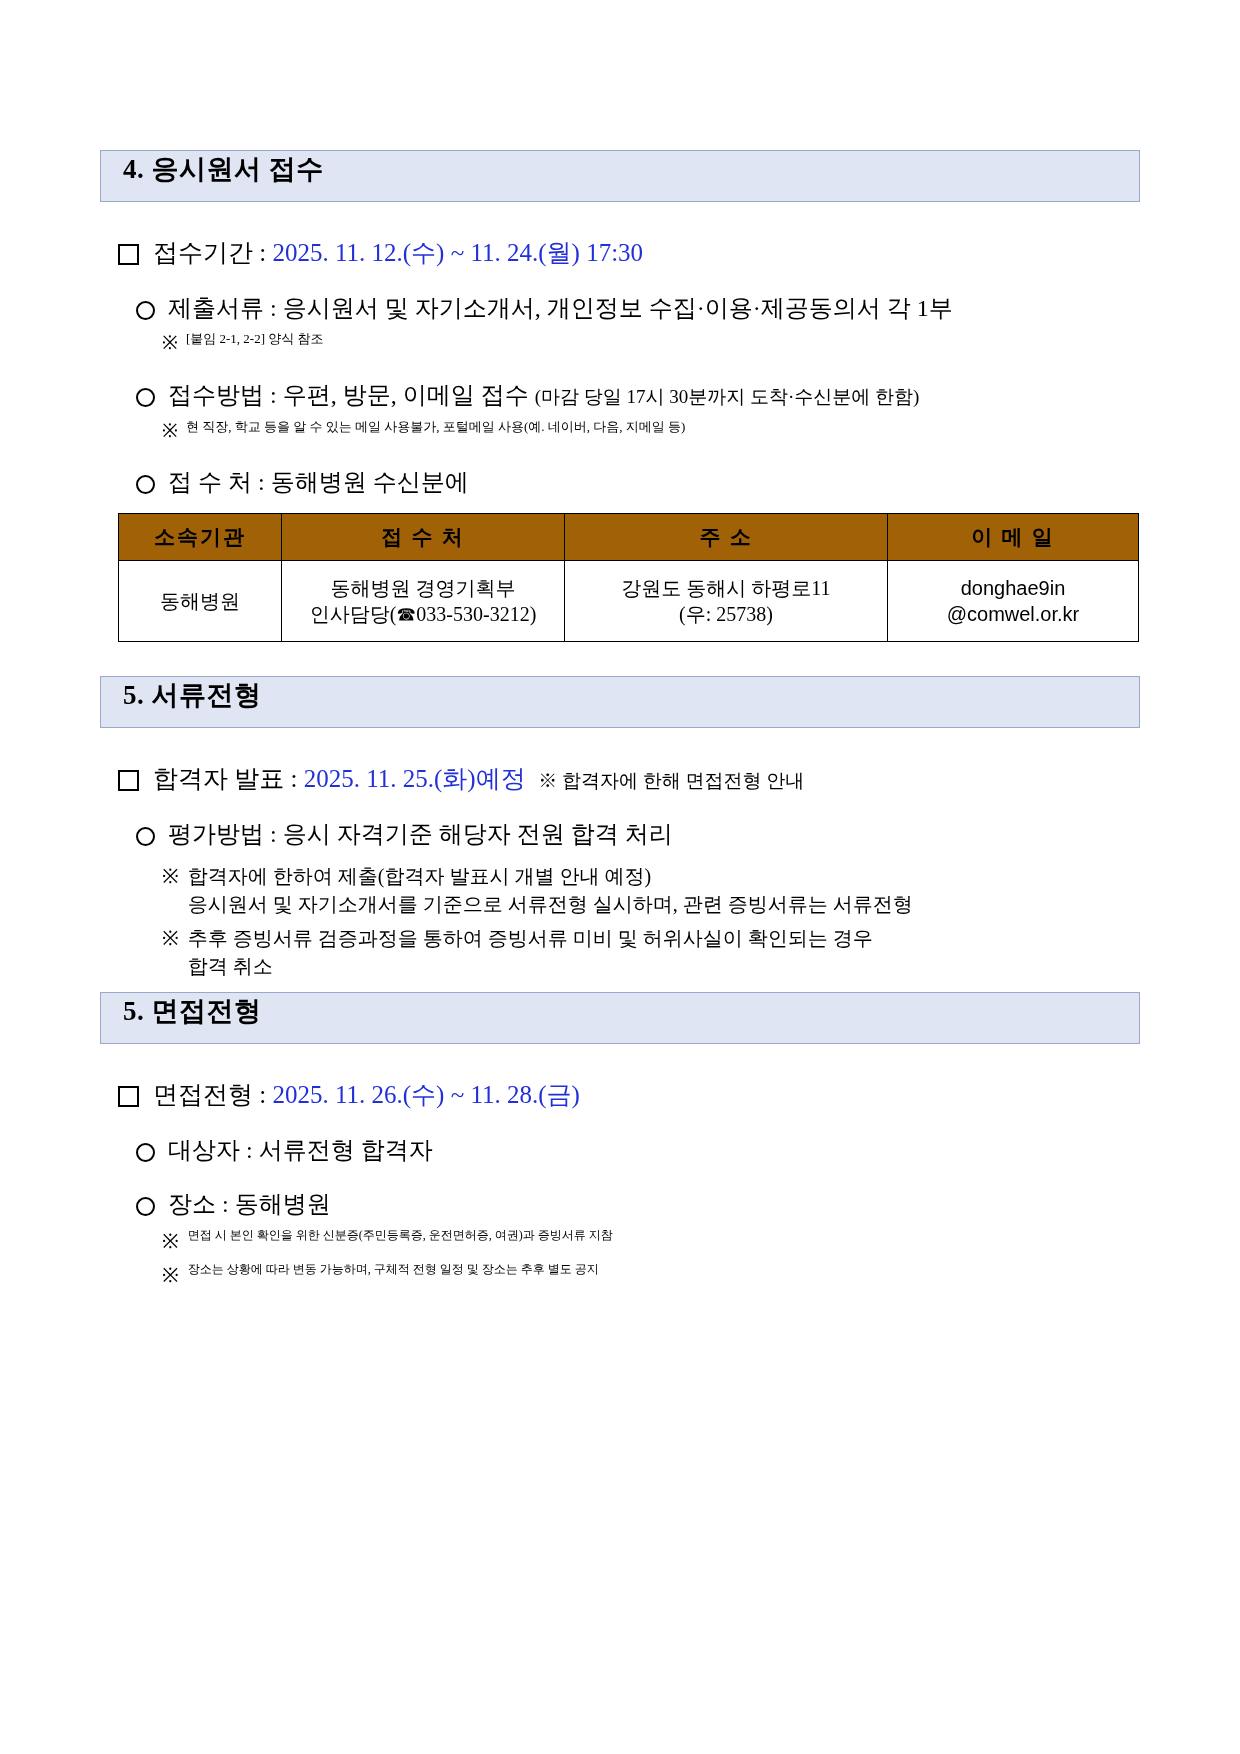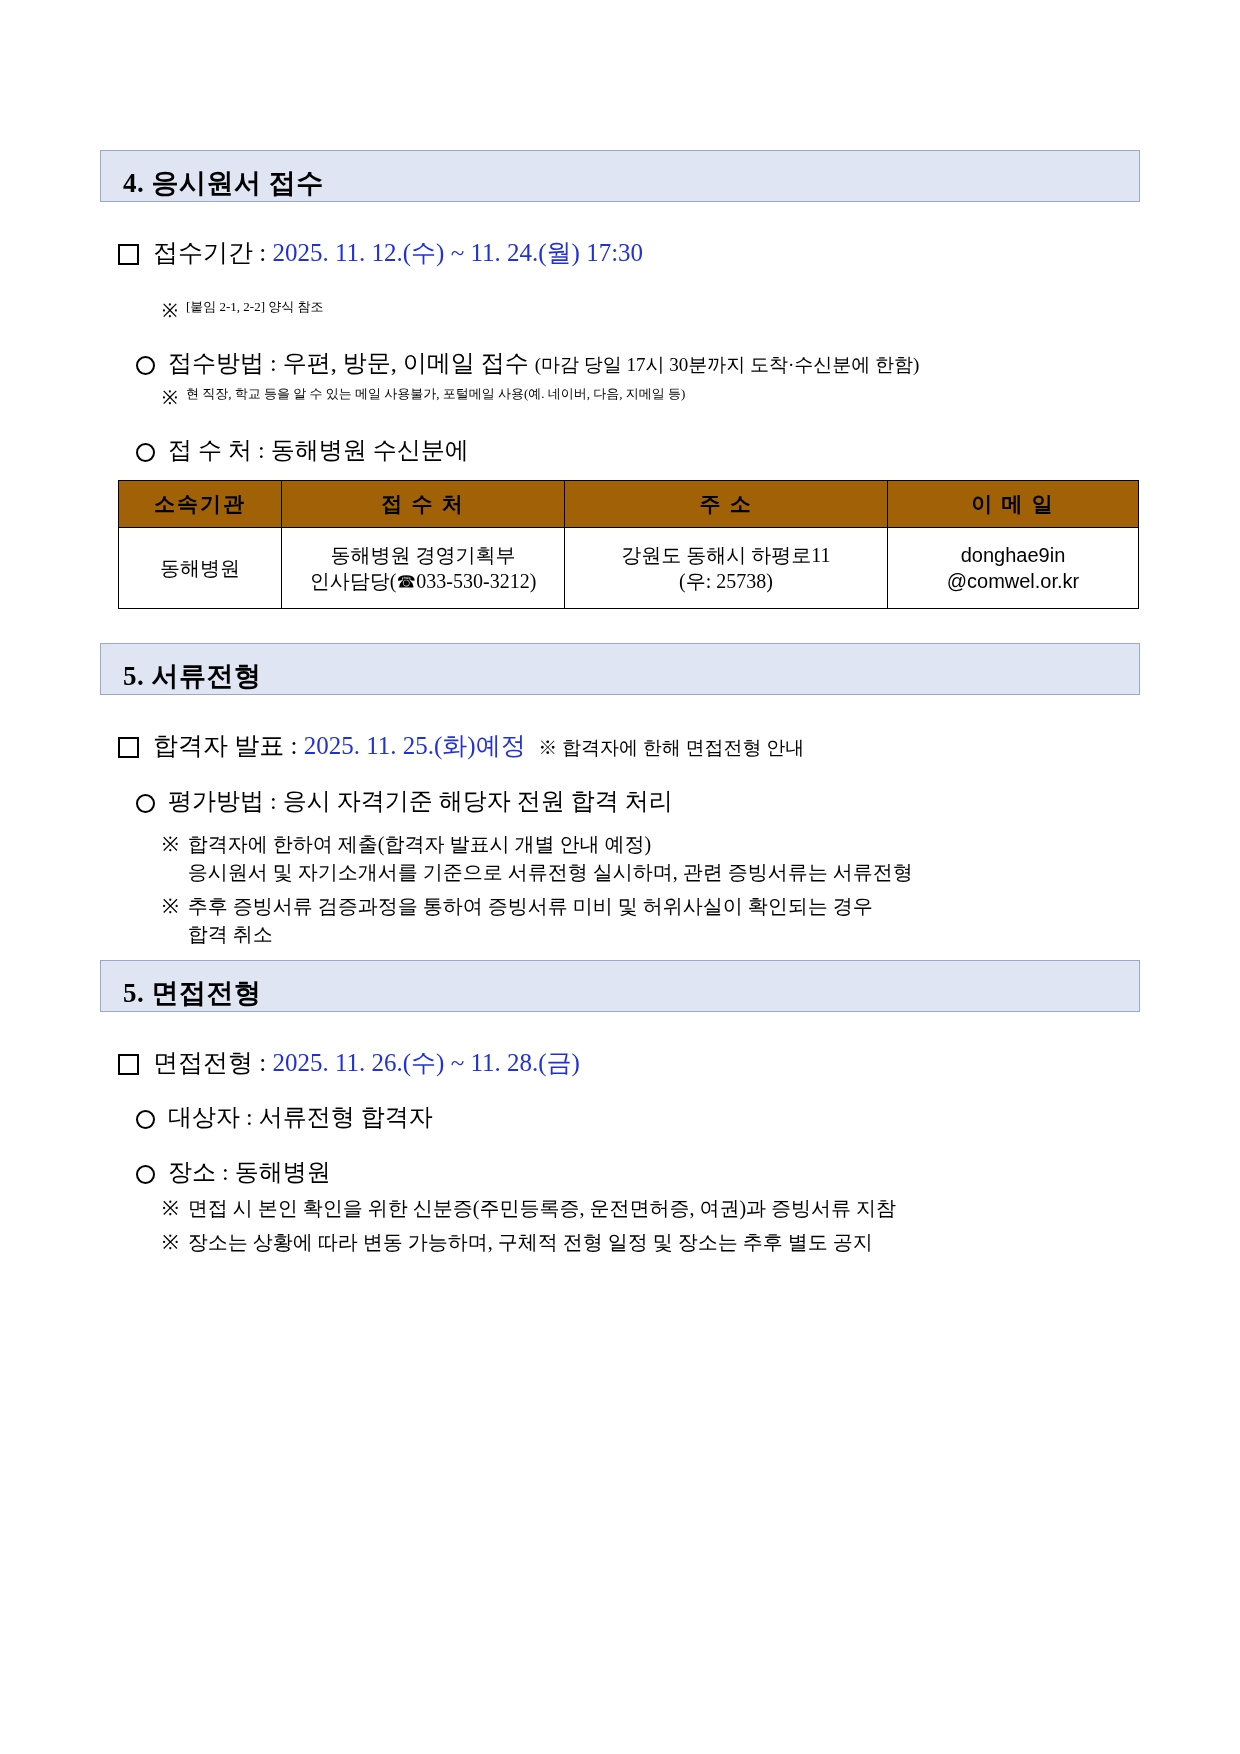--- a/index.html
+++ b/index.html
@@ -18,21 +18,21 @@
     margin: 0 auto;
     background: #ffffff;
     box-sizing: border-box;
     padding: 150px 100px 40px 100px;
   }
   .section-head {
     background: #dfe5f3;
     border: 1px solid #9aa8c9;
     height: 52px;
     display: flex;
-    align-items: flex-end;
+    align-items: flex-start;
     padding-left: 22px;
     font-size: 27px;
     font-weight: bold;
     letter-spacing: 0.5px;
     box-sizing: border-box;
   }
   .gap-lg { height: 34px; }
   .gap-md { height: 22px; }
   .gap-sm { height: 12px; }
   .gap-xs { height: 6px; }
@@ -120,40 +120,44 @@
   .col4 { width: 248px; margin-top: 20px; }
   .hang {
     padding-left: 62px;
     font-size: 20px;
     display: flex;
     align-items: flex-start;
     line-height: 1.4;
   }
   .hang .star { margin-right: 9px; flex: none; }
   .hang .body { }
-  .smallnote { font-size: 20px; }
+  .smallnote { font-size: 12px; }
 </style>
 </head>
 <body>
 
 <div class="page">
 
   <div class="section-head">
     <span>4. 응시원서 접수</span>
   </div>
 
   <div class="gap-lg"></div>
 
   <div class="lvl1">
     <span class="box"></span>
     <span class="txt"><span>접수기간 : </span><span class="blue">2025. 11. 12.(수) ~ 11. 24.(월) 17:30</span></span>
   </div>
 
   <div class="gap-md"></div>
 
+  <div class="lvl2">
+    <span class="circ"></span>
+    <span class="txt">제출서류 : 응시원서 및 자기소개서, 개인정보 수집·이용·제공동의서 각 1부</span>
+  </div>
 
   <div class="gap-xs"></div>
 
   <div class="note">
     <span class="star">※</span>
     <span class="sm">[붙임 2-1, 2-2] 양식 참조</span>
   </div>
 
   <div class="gap-md"></div>
 

